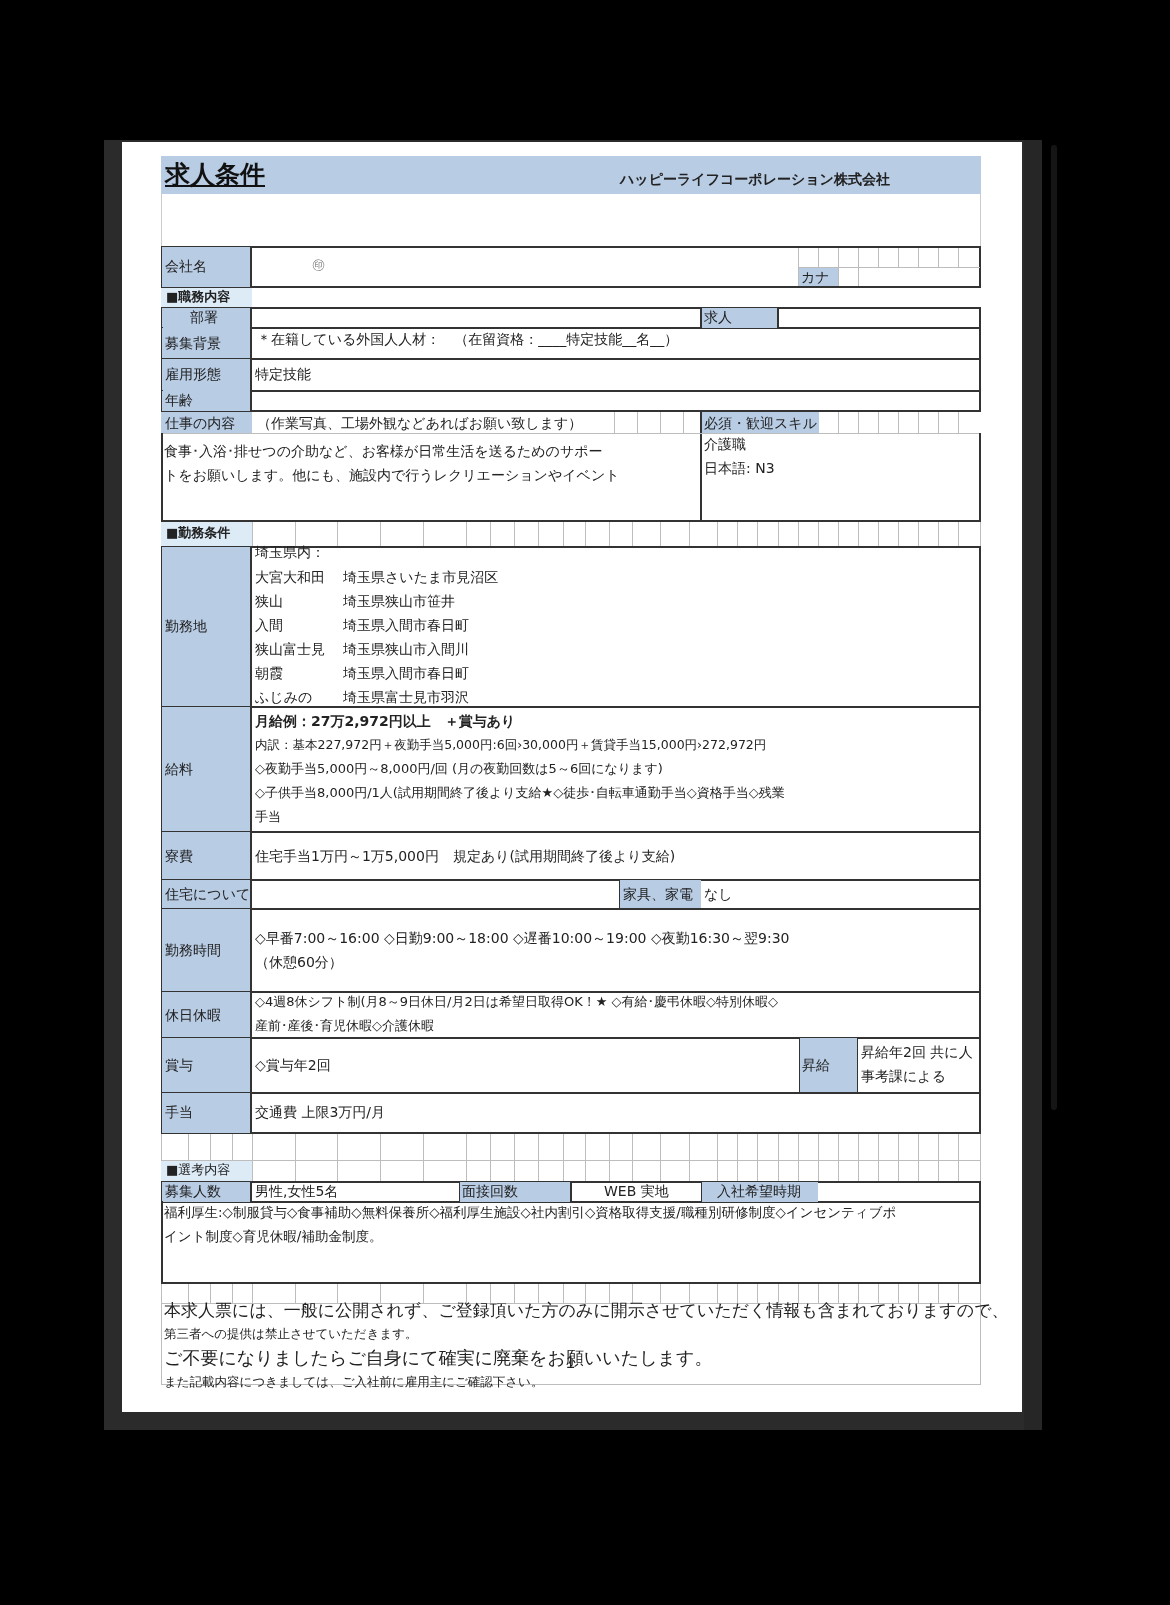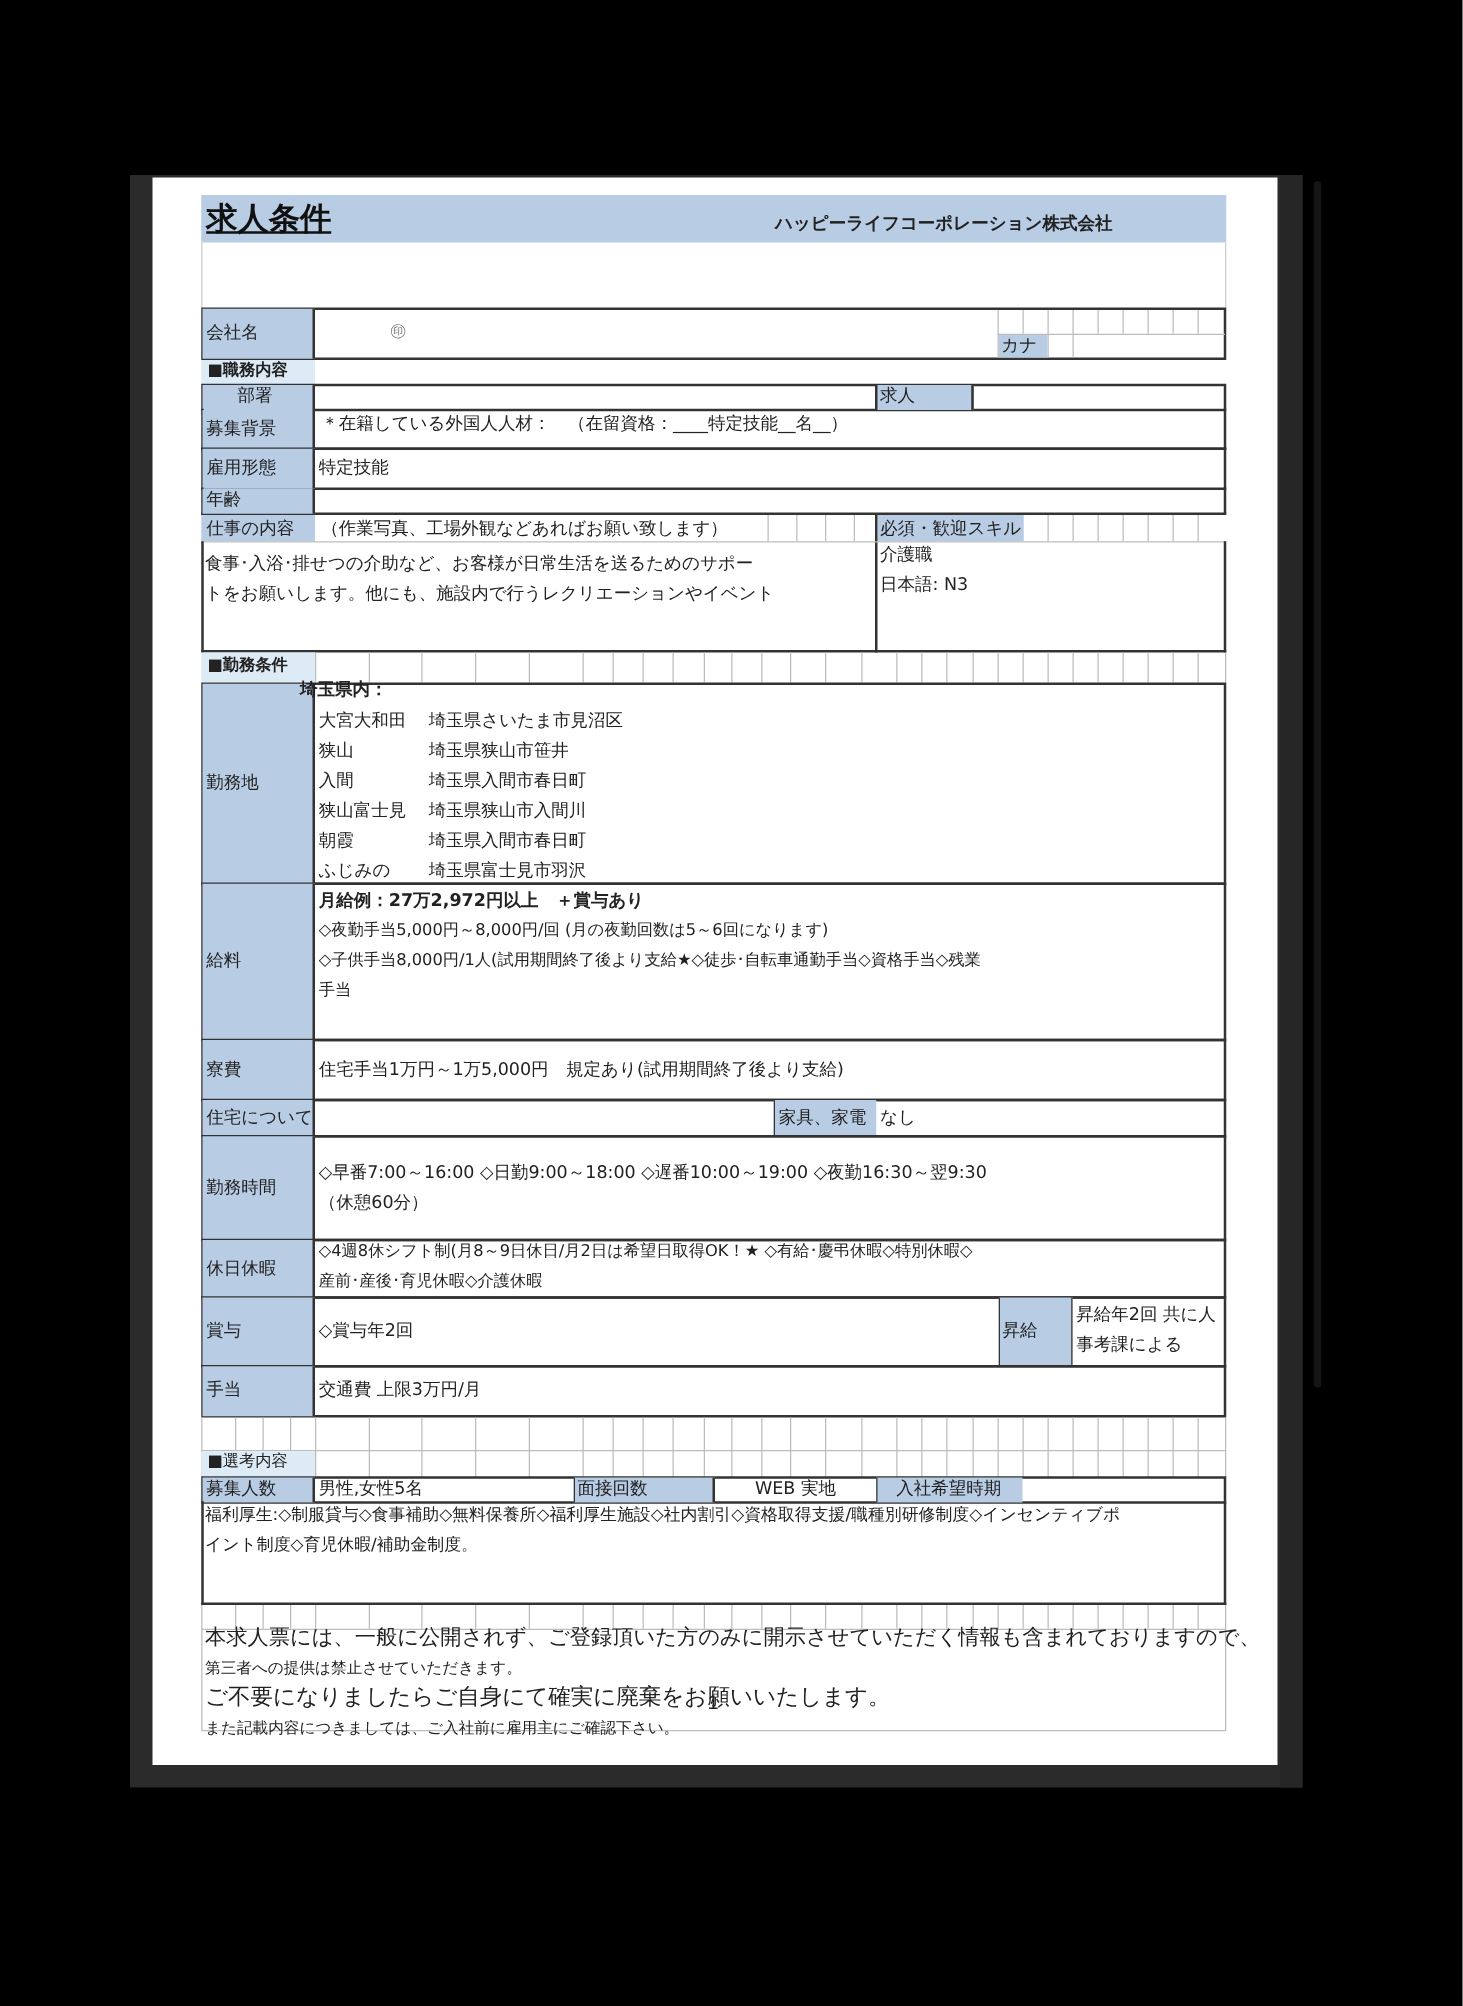--- a/index.html
+++ b/index.html
@@ -141,21 +141,21 @@
   <div class="gl" style="left:898px;top:522px;height:24px;"></div>
   <div class="gl" style="left:918px;top:522px;height:24px;"></div>
   <div class="gl" style="left:938px;top:522px;height:24px;"></div>
   <div class="gl" style="left:958px;top:522px;height:24px;"></div>
   <div class="gl" style="left:980px;top:522px;height:24px;"></div>
 </div>
 
 <div class="abs thick" style="left:161px;top:546px;width:820px;height:162px;"></div>
 <div class="abs lbl" style="left:162px;top:547px;width:90px;height:160px;border-right:2px solid #333;"></div>
 <div class="abs t pad" style="left:161px;top:614px;">勤務地</div>
-<div class="abs t" style="left:240px;top:540px;font-weight:bold;">埼玉県内：</div>
+<div class="abs t" style="left:255px;top:540px;">埼玉県内：</div>
 <div class="abs" style="left:255px;top:565px;">
   <div style="display:flex">
       <span class="t" style="width:88px">大宮大和田</span>
       <span class="t">埼玉県さいたま市見沼区</span>
     </div>
   <div style="display:flex">
       <span class="t" style="width:88px">狭山</span>
       <span class="t">埼玉県狭山市笹井</span>
     </div>
   <div style="display:flex">
@@ -174,20 +174,21 @@
       <span class="t" style="width:88px">ふじみの</span>
       <span class="t">埼玉県富士見市羽沢</span>
     </div>
 </div>
 
 <div class="abs thick" style="left:161px;top:706px;width:820px;height:127px;"></div>
 <div class="abs lbl" style="left:162px;top:707px;width:90px;height:125px;border-right:2px solid #333;"></div>
 <div class="abs t pad" style="left:161px;top:757px;">給料</div>
 <div class="abs multiline" style="left:255px;top:709px;">
   <div style="font-weight:bold;">月給例：27万2,972円以上　＋賞与あり</div>
+  <div style="font-size:12.5px;">内訳：基本227,972円＋夜勤手当5,000円:6回›30,000円＋賃貸手当15,000円›272,972円</div>
   <div style="font-size:13px;">◇夜勤手当5,000円～8,000円/回 (月の夜勤回数は5～6回になります)</div>
   <div style="font-size:13px;">◇子供手当8,000円/1人(試用期間終了後より支給★◇徒歩･自転車通勤手当◇資格手当◇残業</div>
   <div style="font-size:13px;">手当</div>
 </div>
 
 <div class="abs thick" style="left:161px;top:831px;width:820px;height:50px;"></div>
 <div class="abs lbl" style="left:162px;top:832px;width:90px;height:48px;border-right:2px solid #333;"></div>
 <div class="abs t pad" style="left:161px;top:844px;">寮費</div>
 <div class="abs t" style="left:255px;top:844px;">住宅手当1万円～1万5,000円　規定あり(試用期間終了後より支給)</div>
 

